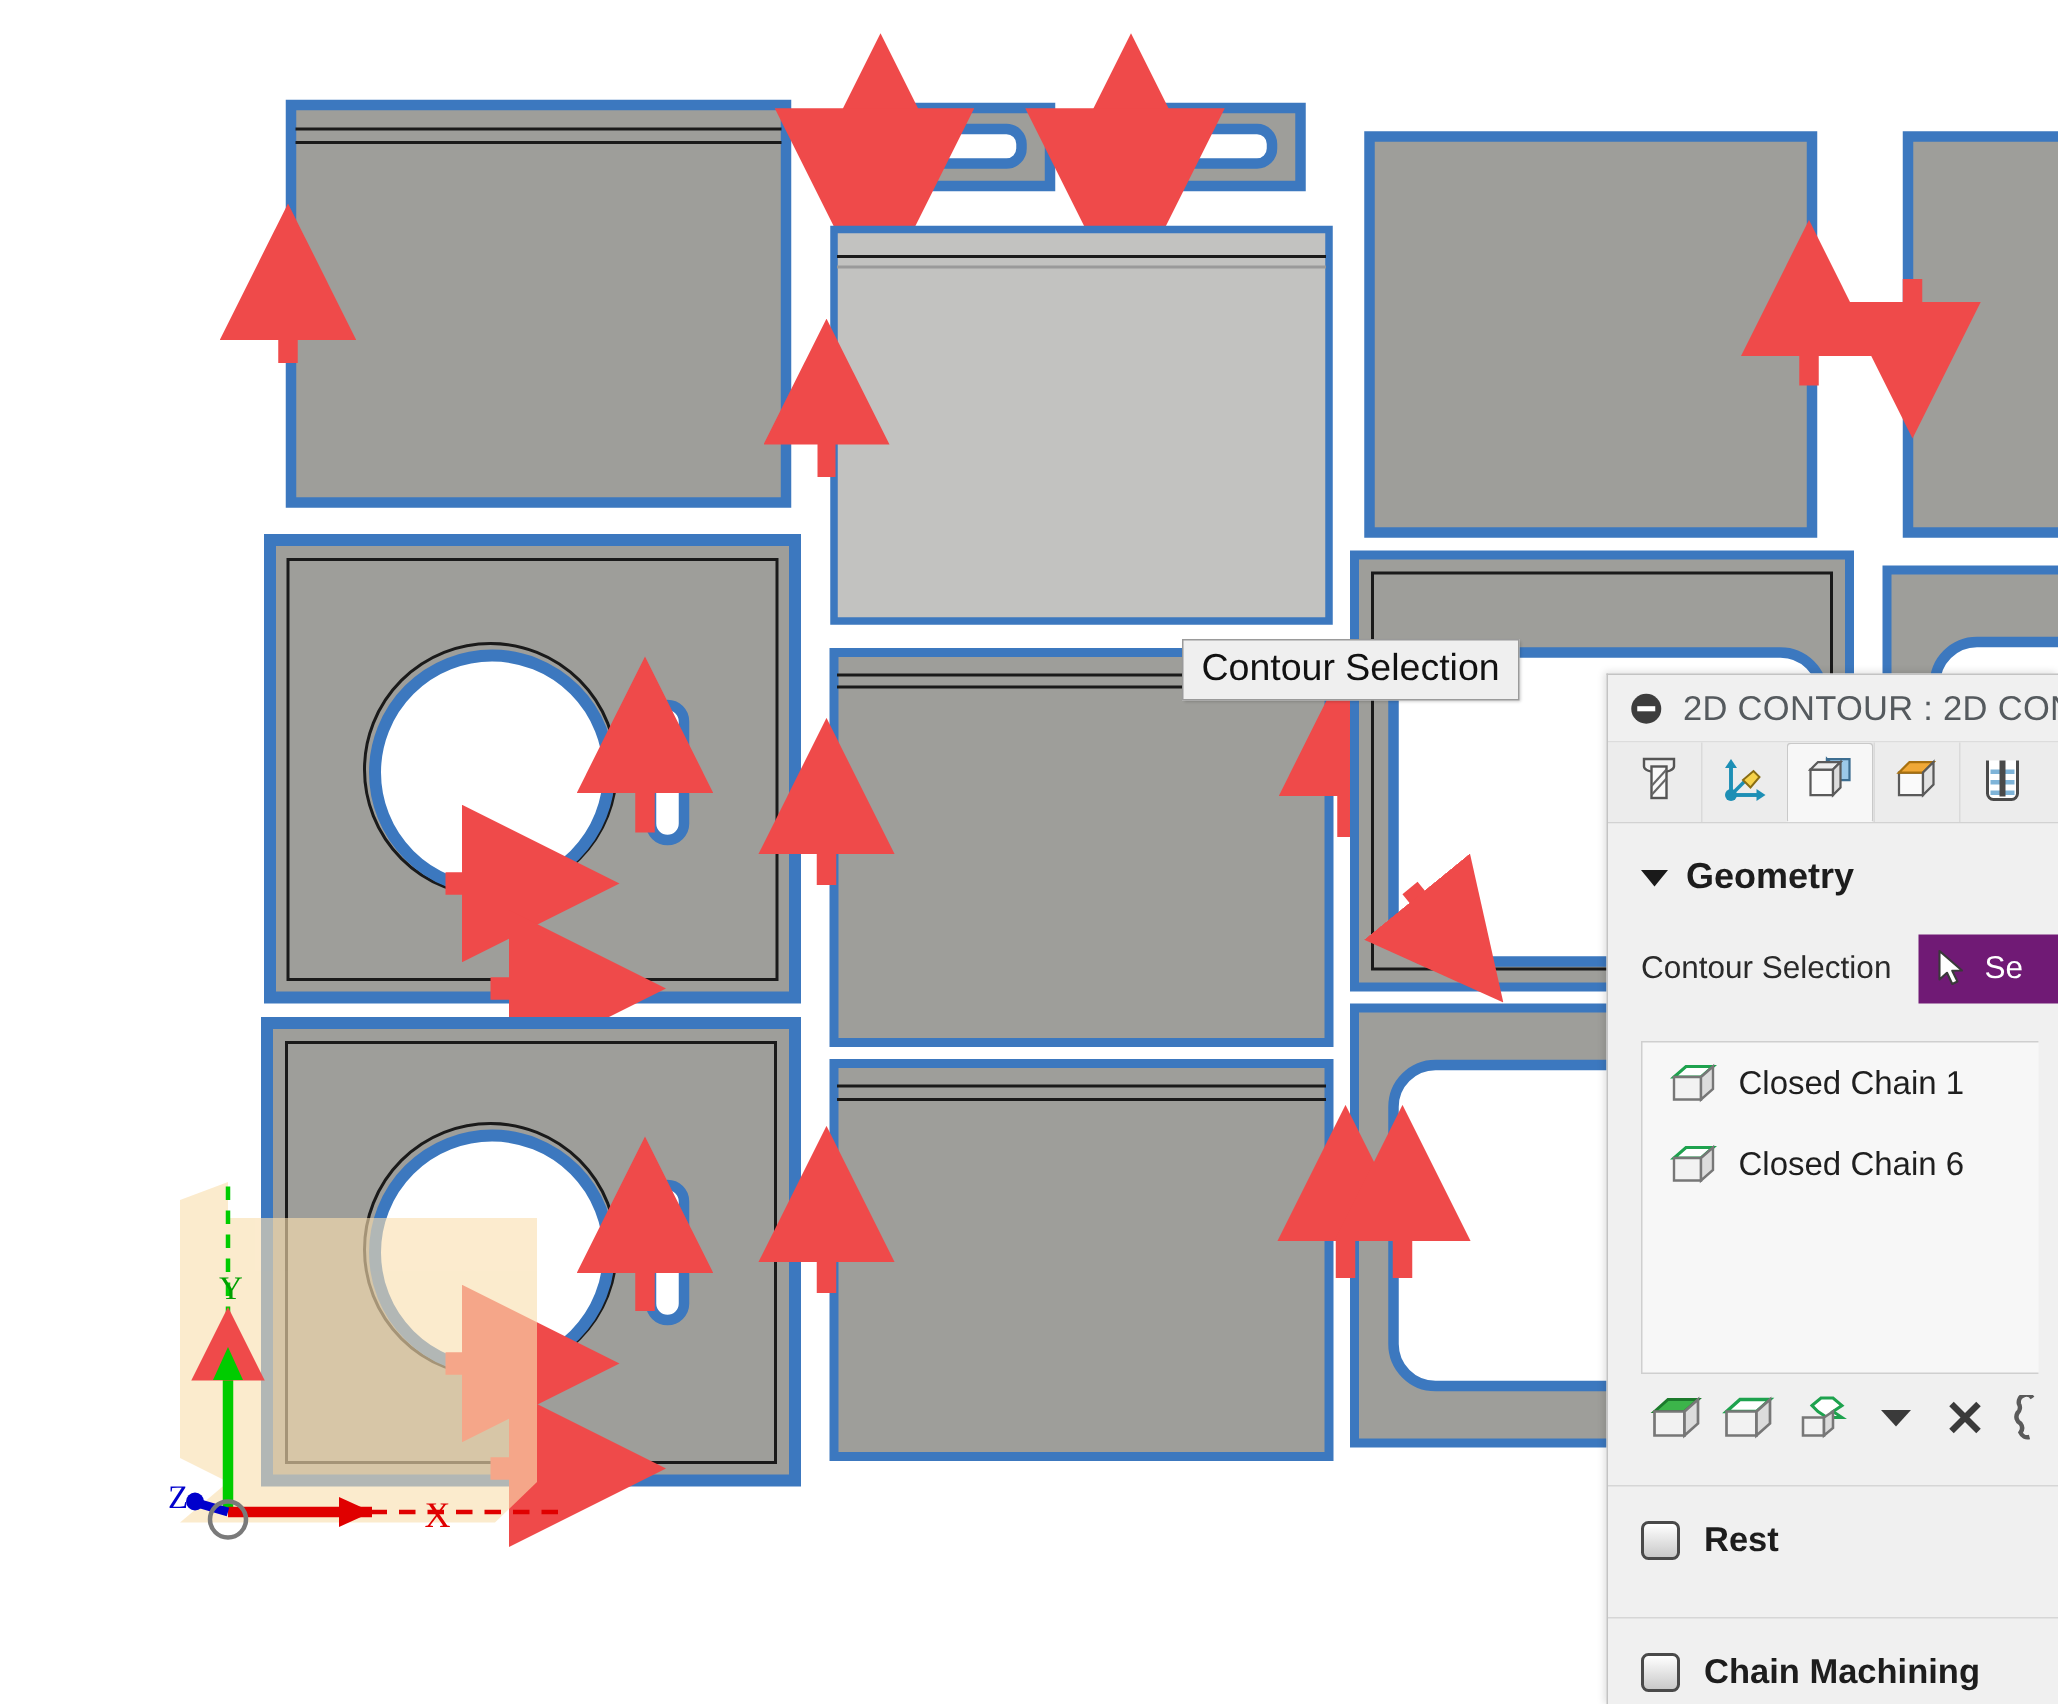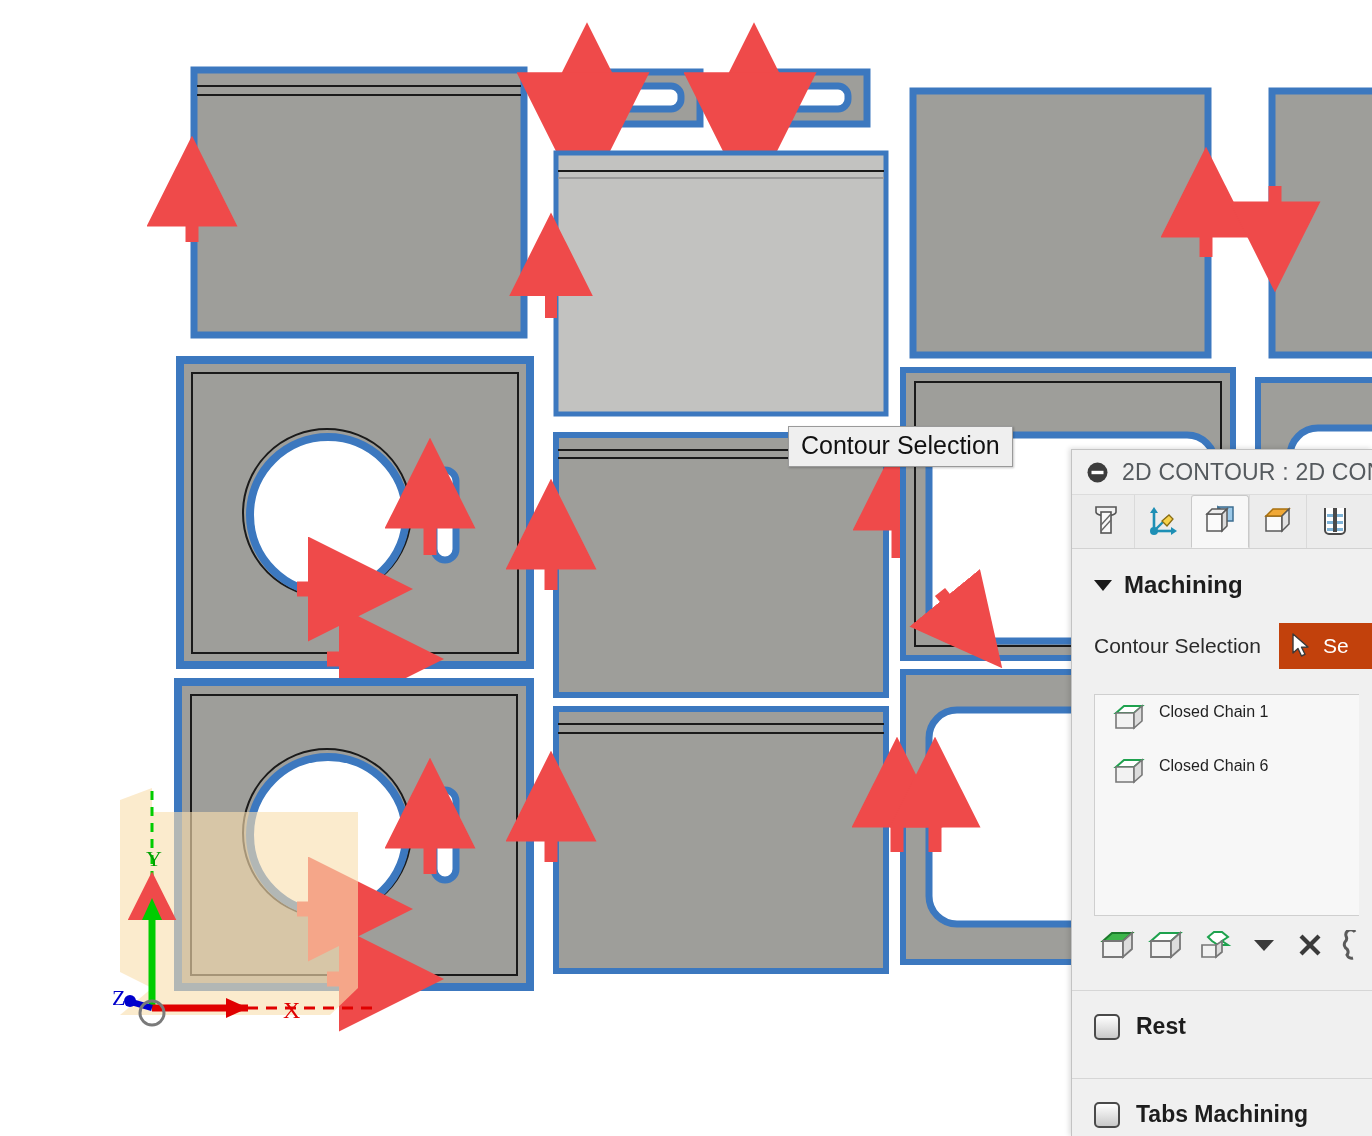--- a/index.html
+++ b/index.html
@@ -88,21 +88,21 @@
   }
   .section-title { font-size: 24px; font-weight: bold; color: #1d1d1d; }
 
   .prop-row {
     display: flex; align-items: stretch;
     padding: 10px 0 12px 22px;
   }
   .prop-label { font-size: 21px; color: #2a2a2a; align-self: center; flex: 0 0 auto; }
   .select-btn {
     margin-left: 18px;
-    background: #c2410c;
+    background: #701a75;
     color: #ffffff;
     font-size: 21px;
     display: flex; align-items: center; gap: 10px;
     padding: 10px 14px 10px 12px;
     flex: 1 1 auto;
     min-width: 0;
     white-space: nowrap;
     overflow: hidden;
     border: none;
     cursor: pointer;
@@ -111,23 +111,23 @@
 
   .chain-list {
     margin: 13px 14px 0 22px;
     background: #f7f7f7;
     border: 1px solid #cfcfcf;
     border-right: none;
     height: 220px;
     overflow: hidden;
   }
   .chain-item {
-    display: flex; gap: 14px;
+    display: flex; align-items: center; gap: 14px;
     padding: 8px 0 8px 18px;
-    font-size: 16px; color: #1f1f1f;
+    font-size: 22px; color: #1f1f1f;
     height: 54px; box-sizing: border-box;
   }
   .chain-ico { width: 32px; height: 28px; flex: 0 0 32px; }
 
   .chain-toolbar {
     display: flex; align-items: center; gap: 0;
     margin: 0 0 0 22px;
     height: 56px;
     padding-top: 2px;
   }
@@ -386,21 +386,21 @@
             <rect x="14" y="4" width="4" height="24" fill="#4a4a4a"></rect>
           </svg>
         </span>
       </div>
     </div>
 
     <div class="dlg-body">
 
       <div class="section-head">
         <span class="tri"></span>
-        <span class="section-title">Machining</span>
+        <span class="section-title">Geometry</span>
       </div>
 
       <div class="prop-row">
         <span class="prop-label">Contour Selection</span>
         <button class="select-btn">
           <span class="cursor-icon">
             <svg width="22" height="26" viewBox="0 0 22 26">
               <path d="M2 1 L2 20 L7 15.5 L10.5 23 L14 21.3 L10.5 14.2 L17 14 Z" fill="#ffffff" stroke="#3a3a3a" stroke-width="1.4" stroke-linejoin="round"></path>
             </svg>
           </span>
@@ -489,19 +489,19 @@
 
       <div class="chk-row">
         <span class="chk"></span>
         <span class="chk-label">Rest</span>
       </div>
 
       <div class="divider"></div>
 
       <div class="chk-row">
         <span class="chk"></span>
-        <span class="chk-label">Tabs Machining</span>
+        <span class="chk-label">Chain Machining</span>
       </div>
 
     </div>
   </div>
 
 </div>
 
 </body></html>

